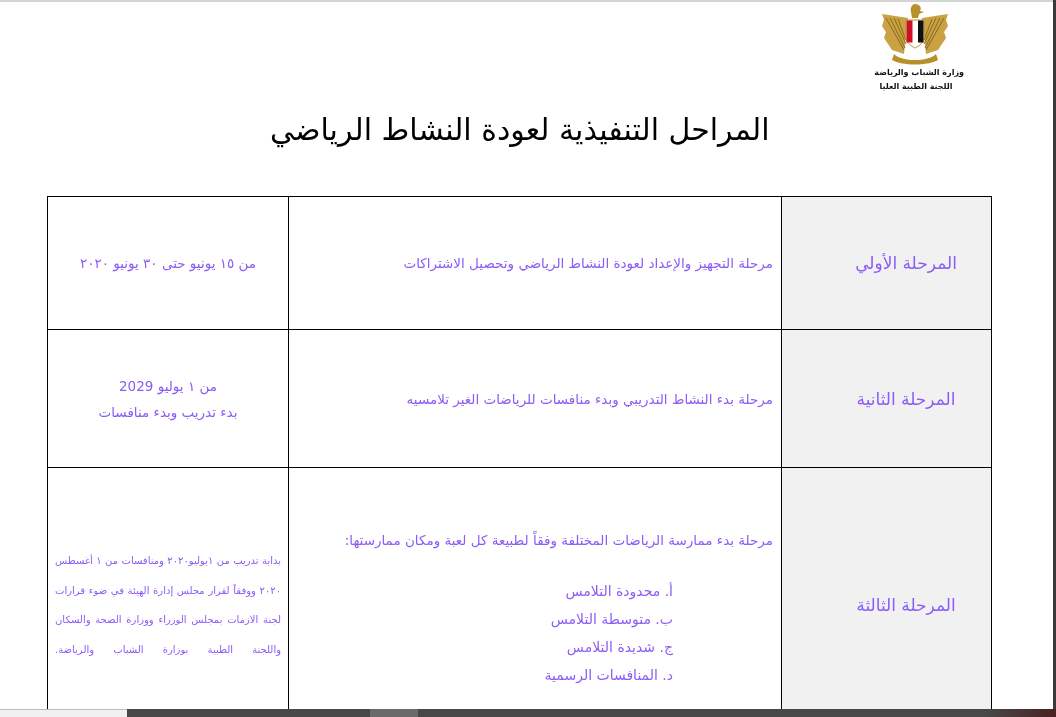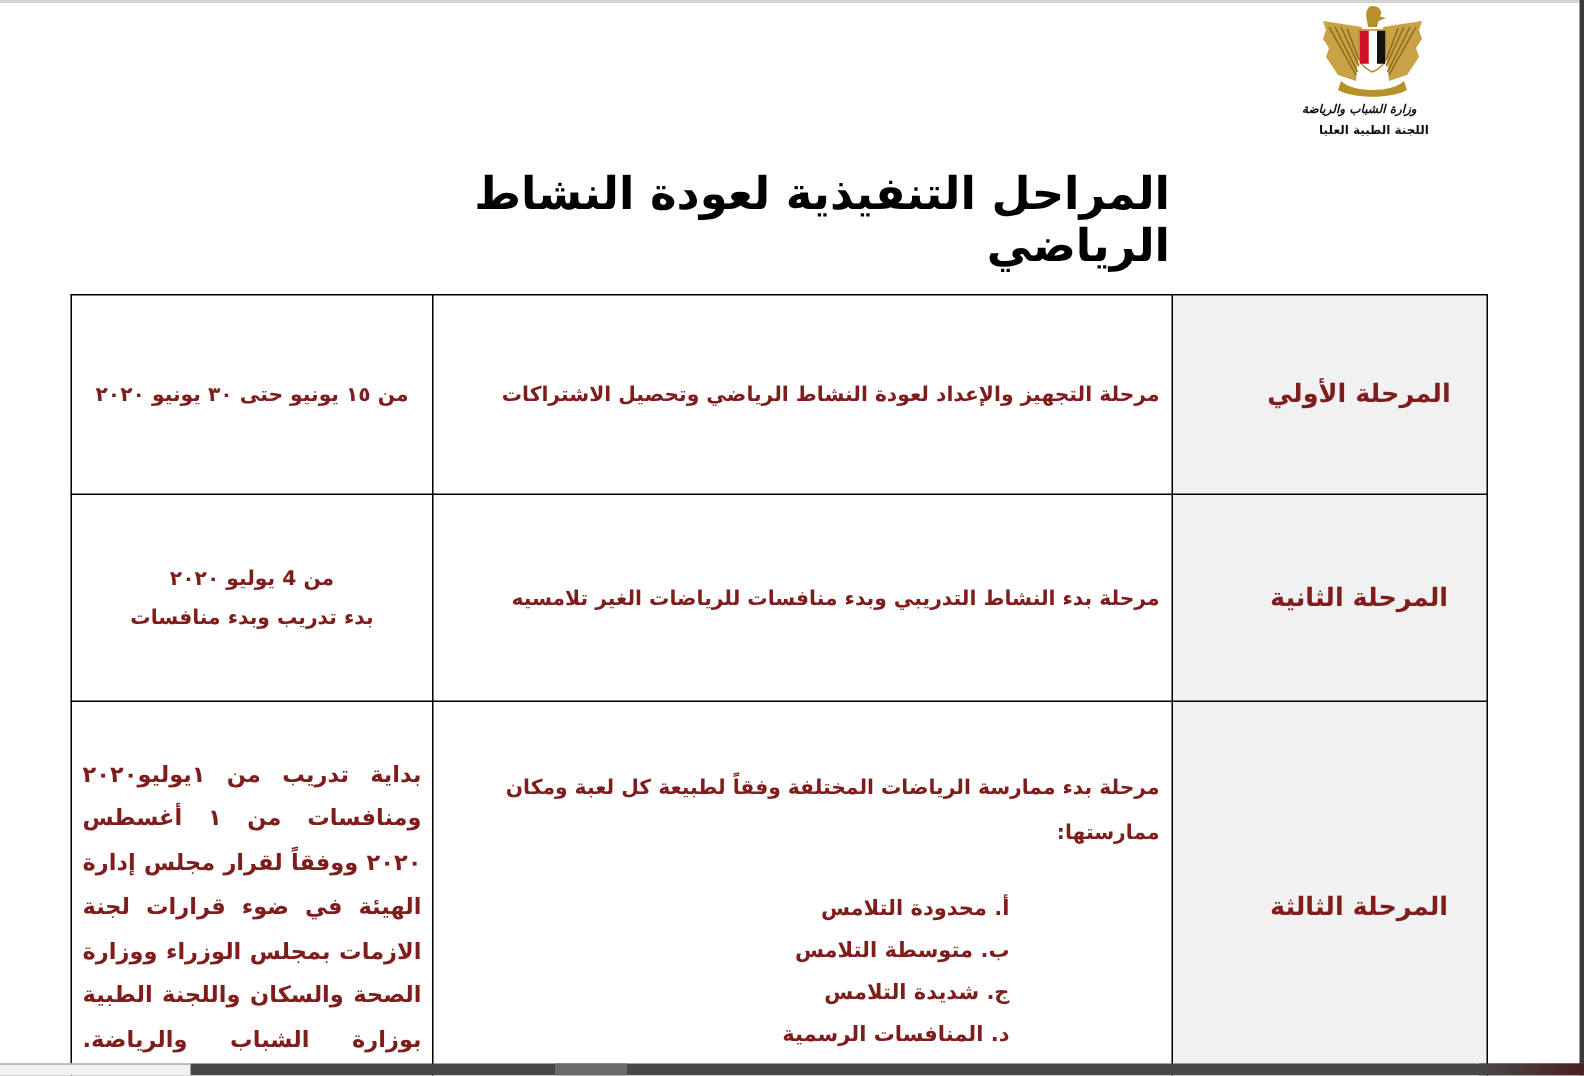--- a/index.html
+++ b/index.html
@@ -4,46 +4,46 @@
   <style>
     html, body { margin:0; padding:0; }
     body {
       width:1056px; height:717px; overflow:hidden; background:#ffffff;
       position:relative; font-family:"DejaVu Sans", sans-serif;
     }
     .topline { position:absolute; left:0; top:0; width:1056px; height:2px; background:#d4d4d4; }
     .rightedge { position:absolute; left:1053px; top:0; width:3px; height:717px; background:#3a3a3a; }
     .emblem { position:absolute; left:868px; top:2px; width:94px; height:92px; }
     .emblem svg { display:block; }
-    .ministry { position:absolute; left:868px; top:68px; width:96px; text-align:left; font-size:8px; font-weight:bold; color:#111; direction:rtl;font-style:italic; }
+    .ministry { position:absolute; left:868px; top:68px; width:96px; text-align:right; font-size:8px; font-weight:bold; color:#111; direction:rtl; }
     .committee { position:absolute; left:868px; top:82px; width:96px; text-align:center; font-size:8px; font-weight:bold; color:#111; direction:rtl; }
     .title {
-      position:absolute; left:270px; top:112px; width:510px; text-align:right;
-      font-family:"DejaVu Sans", sans-serif; font-weight:bold; font-size:30px;
+      position:absolute; left:270px; top:112px; width:510px; text-align:left;
+      font-family:"DejaVu Sans", sans-serif; font-weight:normal; font-size:30px;
       direction:rtl; color:#000;
     }
     table.phases {
       position:absolute; left:47px; top:196px; width:945px;
       border-collapse:collapse; direction:rtl;
     }
     table.phases td {
       border:1.5px solid #000; vertical-align:middle;
-      font-family:"DejaVu Sans", sans-serif; font-weight:bold; color:#7f1d1d;
+      font-family:"DejaVu Sans", sans-serif; font-weight:normal; color:#8b5cf6;
     }
     td.phase-name { width:168px; background:#f1f1f1; text-align:center; font-size:17px;padding-left:40px; }
     td.phase-desc { width:476px; font-size:13.5px; padding:12px 8px; text-align:right; }
     td.phase-date { font-size:13.5px; text-align:center; }
     tr.r1 td { height:108px; }
     tr.r2 td { height:113px; }
     tr.r3 td { height:250px; }
     .date-lines div { line-height:26px; }
     .desc3-intro { line-height:30px; margin-top:4px; }
     .sub-list { margin-top:22px; padding-right:100px; }
     .sub-list div { line-height:28px; font-size:14px; }
-    .date3 { text-align:justify; text-align-last:justify; padding:0 6px; font-size:15px; line-height:29.5px; }
+    .date3 { text-align:justify; text-align-last:justify; padding:0 6px; font-size:10px; line-height:29.5px; }
     .bottombar { position:absolute; left:0; top:709px; width:1056px; height:8px; background:#484848; }
     .bottombar .left { position:absolute; left:0; top:0; width:127px; height:8px; background:#f1f1f1; border-top:1px solid #bbb; box-sizing:border-box; }
     .bottombar .thumb { position:absolute; left:370px; top:0; width:48px; height:8px; background:#6a6a6a; }
     .bottombar .fade { position:absolute; right:0; top:0; width:70px; height:8px; background:linear-gradient(90deg,#484848,#4a2020); }
   </style>
 </head>
 <body>
 
 <div class="topline"></div>
 <div class="rightedge"></div>
@@ -86,21 +86,21 @@
       <tr class="r1">
     <td class="phase-name">المرحلة الأولي</td>
     <td class="phase-desc">مرحلة التجهيز والإعداد لعودة النشاط الرياضي وتحصيل الاشتراكات</td>
     <td class="phase-date">من ١٥ يونيو حتى ٣٠ يونيو ٢٠٢٠</td>
   </tr>
   <tr class="r2">
     <td class="phase-name">المرحلة الثانية</td>
     <td class="phase-desc">مرحلة بدء النشاط التدريبي وبدء منافسات للرياضات الغير تلامسيه</td>
     <td class="phase-date">
       <div class="date-lines">
-        <div>من 4 يوليو ٢٠٢٠</div>
+        <div>من ١ يوليو 2029</div>
         <div>بدء تدريب وبدء منافسات</div>
       </div>
     </td>
   </tr>
   <tr class="r3">
     <td class="phase-name">المرحلة الثالثة</td>
     <td class="phase-desc">
       <div class="desc3-intro">مرحلة بدء ممارسة الرياضات المختلفة وفقاً لطبيعة كل لعبة ومكان ممارستها:</div>
       <div class="sub-list">
         <div>أ. محدودة التلامس</div>

